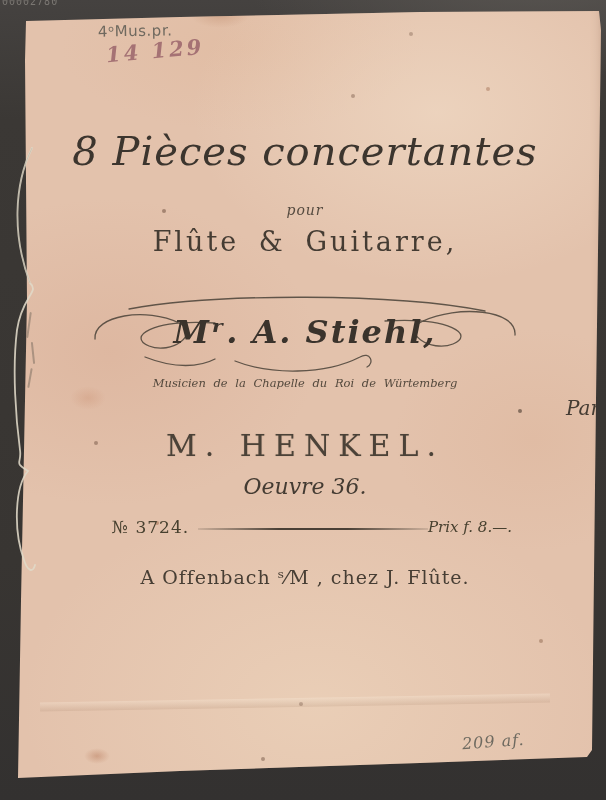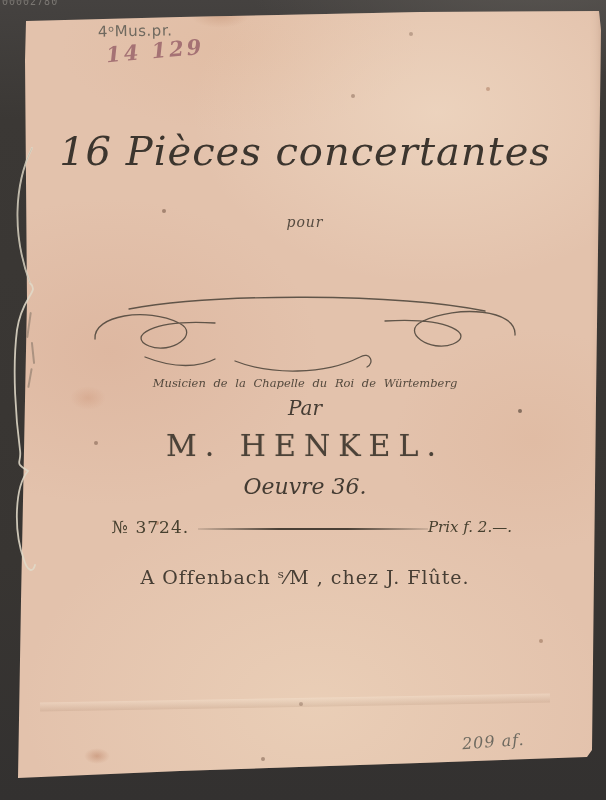--- a/index.html
+++ b/index.html
@@ -52,29 +52,29 @@
 
   .content{position:absolute;left:10px;top:0;width:590px;height:800px;color:#3e362e;}
   .t{position:absolute;left:0;width:100%;text-align:center;}
 
   .shelfmark{position:absolute;left:88px;top:22px;font-family:"DejaVu Sans",sans-serif;
     font-size:15px;color:#6f695f;letter-spacing:.5px;transform:rotate(-1deg);}
   .accession{position:absolute;left:96px;top:38px;font-style:italic;font-size:21px;
     color:#9a646b;letter-spacing:3px;transform:rotate(-5deg);font-weight:bold;opacity:.85;}
 
   .title{top:128px;font-style:italic;font-size:40px;color:#3c352e;letter-spacing:1px;}
-  .pour{top:202px;font-style:italic;font-size:14px;letter-spacing:1px;color:#564b40;margin-top:12px;}
+  .pour{top:202px;font-style:italic;font-size:14px;letter-spacing:1px;color:#564b40;}
   .instruments{top:226px;font-size:27px;letter-spacing:3px;word-spacing:8px;color:#453c33;}
   .dedication{top:267px;font-style:italic;font-size:12px;color:#5a4f44;word-spacing:3px;}
   .dedicatee-wrap{position:absolute;left:50%;top:293px;width:440px;height:84px;transform:translateX(-50%);}
   .dedicatee-flourish{position:absolute;left:0;top:0;}
   .dedicatee{position:absolute;left:0;top:20px;width:100%;text-align:center;
     font-style:italic;font-weight:bold;font-size:32px;letter-spacing:2px;color:#3a332c;}
   .ded-title{top:376px;font-style:italic;font-size:11.5px;color:#54493d;word-spacing:4px;}
-  .par{top:396px;font-style:italic;font-size:20px;color:#453c33;}
+  .par{top:396px;font-style:italic;font-size:20px;color:#453c33;text-align:right;}
   .composer{top:428px;font-size:30px;letter-spacing:8px;color:#4b4238;text-shadow:0 0 1px rgba(120,100,80,.5);}
   .opus{top:474px;font-style:italic;font-size:22px;color:#443b32;}
   .plate{position:absolute;left:102px;top:517px;font-size:17px;color:#47402f;letter-spacing:1px;}
   .rule{position:absolute;left:188px;top:528px;width:230px;height:2px;
     background:linear-gradient(90deg, rgba(74,64,54,.15), #4a4036 35%, #4a4036 65%, rgba(74,64,54,.15));}
   .price{position:absolute;left:418px;top:518px;font-style:italic;font-size:15px;color:#47402f;}
   .imprint{top:566px;font-size:19px;letter-spacing:1px;color:#473e34;}
   .owner-note{position:absolute;left:452px;top:732px;font-style:italic;font-size:16px;
     color:#6e6a60;transform:rotate(-4deg);letter-spacing:1px;}
 </style>
@@ -95,43 +95,45 @@
         <i></i>
         <i></i>
         <i></i>
       </div>
 
     <div class="content">
 
       <div class="shelfmark">4ᵒMus.pr.</div>
       <div class="accession">14 129</div>
 
-      <div class="t title">16 Pièces concertantes</div>
+      <div class="t title">8 Pièces concertantes</div>
       <div class="t pour">pour</div>
+      <div class="t instruments">Flûte &amp; Guitarre,</div>
 
       <div class="dedicatee-wrap">
         <svg class="dedicatee-flourish" width="440" height="84" viewBox="0 0 440 84">
           <g fill="none" stroke="#4a4238" stroke-width="1.3" opacity="0.85" stroke-linecap="round">
             <path d="M 10 46 C 8 22, 62 14, 94 30 C 116 41, 86 62, 64 53 C 42 44, 66 26, 130 30"></path>
             <path d="M 430 42 C 432 16, 372 12, 338 28 C 314 39, 346 60, 368 51 C 390 42, 366 24, 300 28"></path>
             <path d="M 44 16 C 130 0, 310 0, 400 18"></path>
             <path d="M 150 68 C 185 82, 240 82, 275 64 C 285 58, 290 70, 282 74"></path>
             <path d="M 60 64 C 90 76, 115 74, 130 66"></path>
           </g>
         </svg>
+        <div class="dedicatee">Mʳ. A. Stiehl,</div>
       </div>
 
       <div class="t ded-title">Musicien de la Chapelle du Roi de Würtemberg</div>
       <div class="t par">Par</div>
       <div class="t composer">M. HENKEL.</div>
       <div class="t opus">Oeuvre 36.</div>
 
       <div class="plate">№ 3724.</div>
       <div class="rule"></div>
-      <div class="price">Prix f. 2.—.</div>
+      <div class="price">Prix f. 8.—.</div>
 
       <div class="t imprint">A Offenbach ˢ⁄M , chez J. Flûte.</div>
 
       <div class="owner-note">209 af.</div>
     </div>
   </div>
 
   <svg class="thread" width="70" height="800" viewBox="0 0 70 800">
     <path d="M 32 148 C 14 185, 12 235, 30 283 C 40 292, 22 296, 17 330 C 12 370, 16 420, 20 450 C 22 464, 13 462, 28 471 C 15 486, 13 530, 24 560 C 27 570, 33 574, 35 565" fill="none" stroke="#e0d9c8" stroke-width="1.8" opacity="0.88" stroke-linecap="round"></path>
     <path d="M 32 148 C 14 185, 12 235, 30 283" fill="none" stroke="#8a8478" stroke-width="0.6" opacity="0.4"></path>

